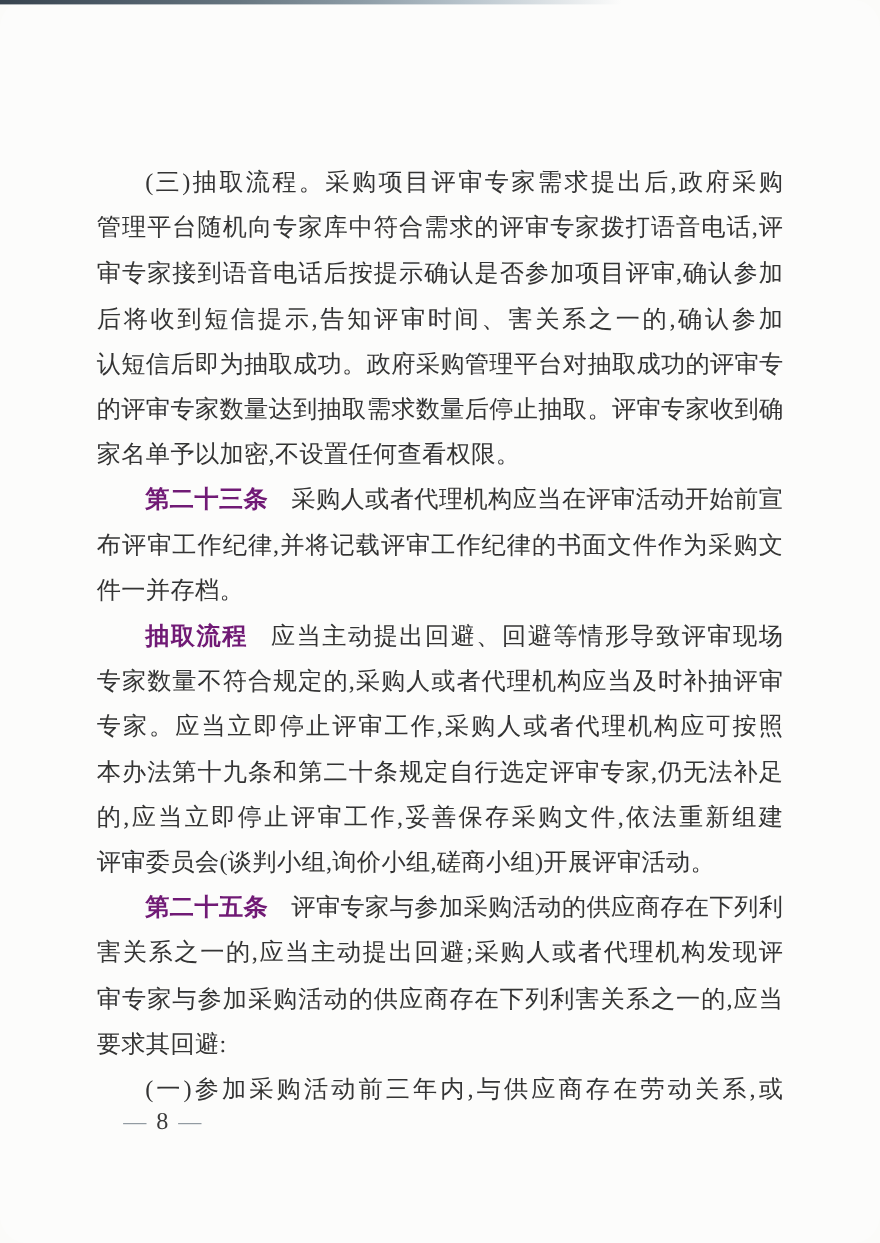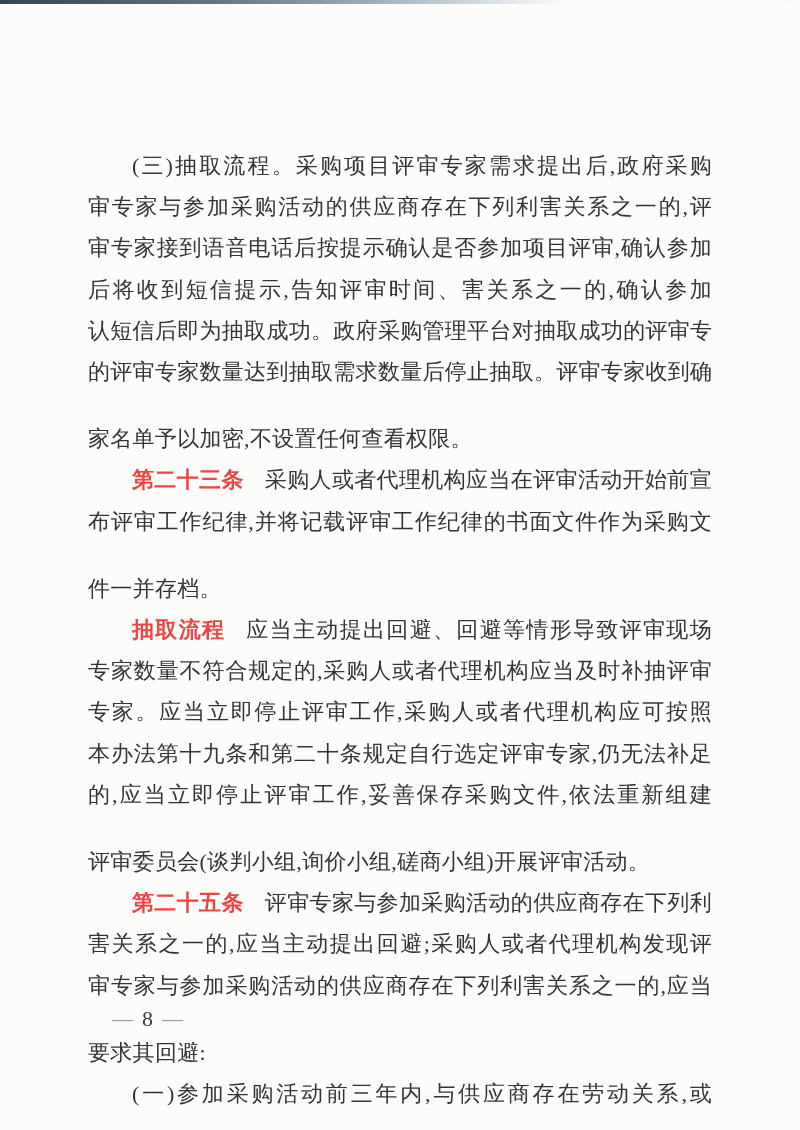--- a/index.html
+++ b/index.html
@@ -45,26 +45,25 @@
     white-space: nowrap;
     text-align: justify;
     text-align-last: justify;
     color: #343434;
   }
   .line.indent {
     text-indent: 44px;
   }
   .line.para-end {
     text-align-last: left;
-    margin-top: 26px;
   }
   .art {
     font-family: "Liberation Sans", "DejaVu Sans", sans-serif;
     font-weight: 700;
-    color: #ef4444;
+    color: #701a75;
     margin-right: 21px;
   }
   .page-number {
     position: absolute;
     left: 112px;
     top: 1006px;
     font-size: 21px;
     line-height: 26px;
     display: flex;
     align-items: center;
@@ -81,21 +80,21 @@
 </style>
 </head>
 <body>
 
 <div class="page">
   <div class="scan-artifact"></div>
 
   <div class="text-block" id="text-block">
 
   <div class="line indent">(三)抽取流程。采购项目评审专家需求提出后,政府采购</div>
-      <div class="line">审专家与参加采购活动的供应商存在下列利害关系之一的,评</div>
+      <div class="line">管理平台随机向专家库中符合需求的评审专家拨打语音电话,评</div>
       <div class="line">审专家接到语音电话后按提示确认是否参加项目评审,确认参加</div>
       <div class="line">后将收到短信提示,告知评审时间、害关系之一的,确认参加</div>
       <div class="line">认短信后即为抽取成功。政府采购管理平台对抽取成功的评审专</div>
       <div class="line">的评审专家数量达到抽取需求数量后停止抽取。评审专家收到确</div>
       <div class="line para-end">家名单予以加密,不设置任何查看权限。</div>
       <div class="line indent"><span class="art">第二十三条</span><span>采购人或者代理机构应当在评审活动开始前宣</span></div>
       <div class="line">布评审工作纪律,并将记载评审工作纪律的书面文件作为采购文</div>
       <div class="line para-end">件一并存档。</div>
       <div class="line indent"><span class="art">抽取流程</span><span>应当主动提出回避、回避等情形导致评审现场</span></div>
       <div class="line">专家数量不符合规定的,采购人或者代理机构应当及时补抽评审</div>

